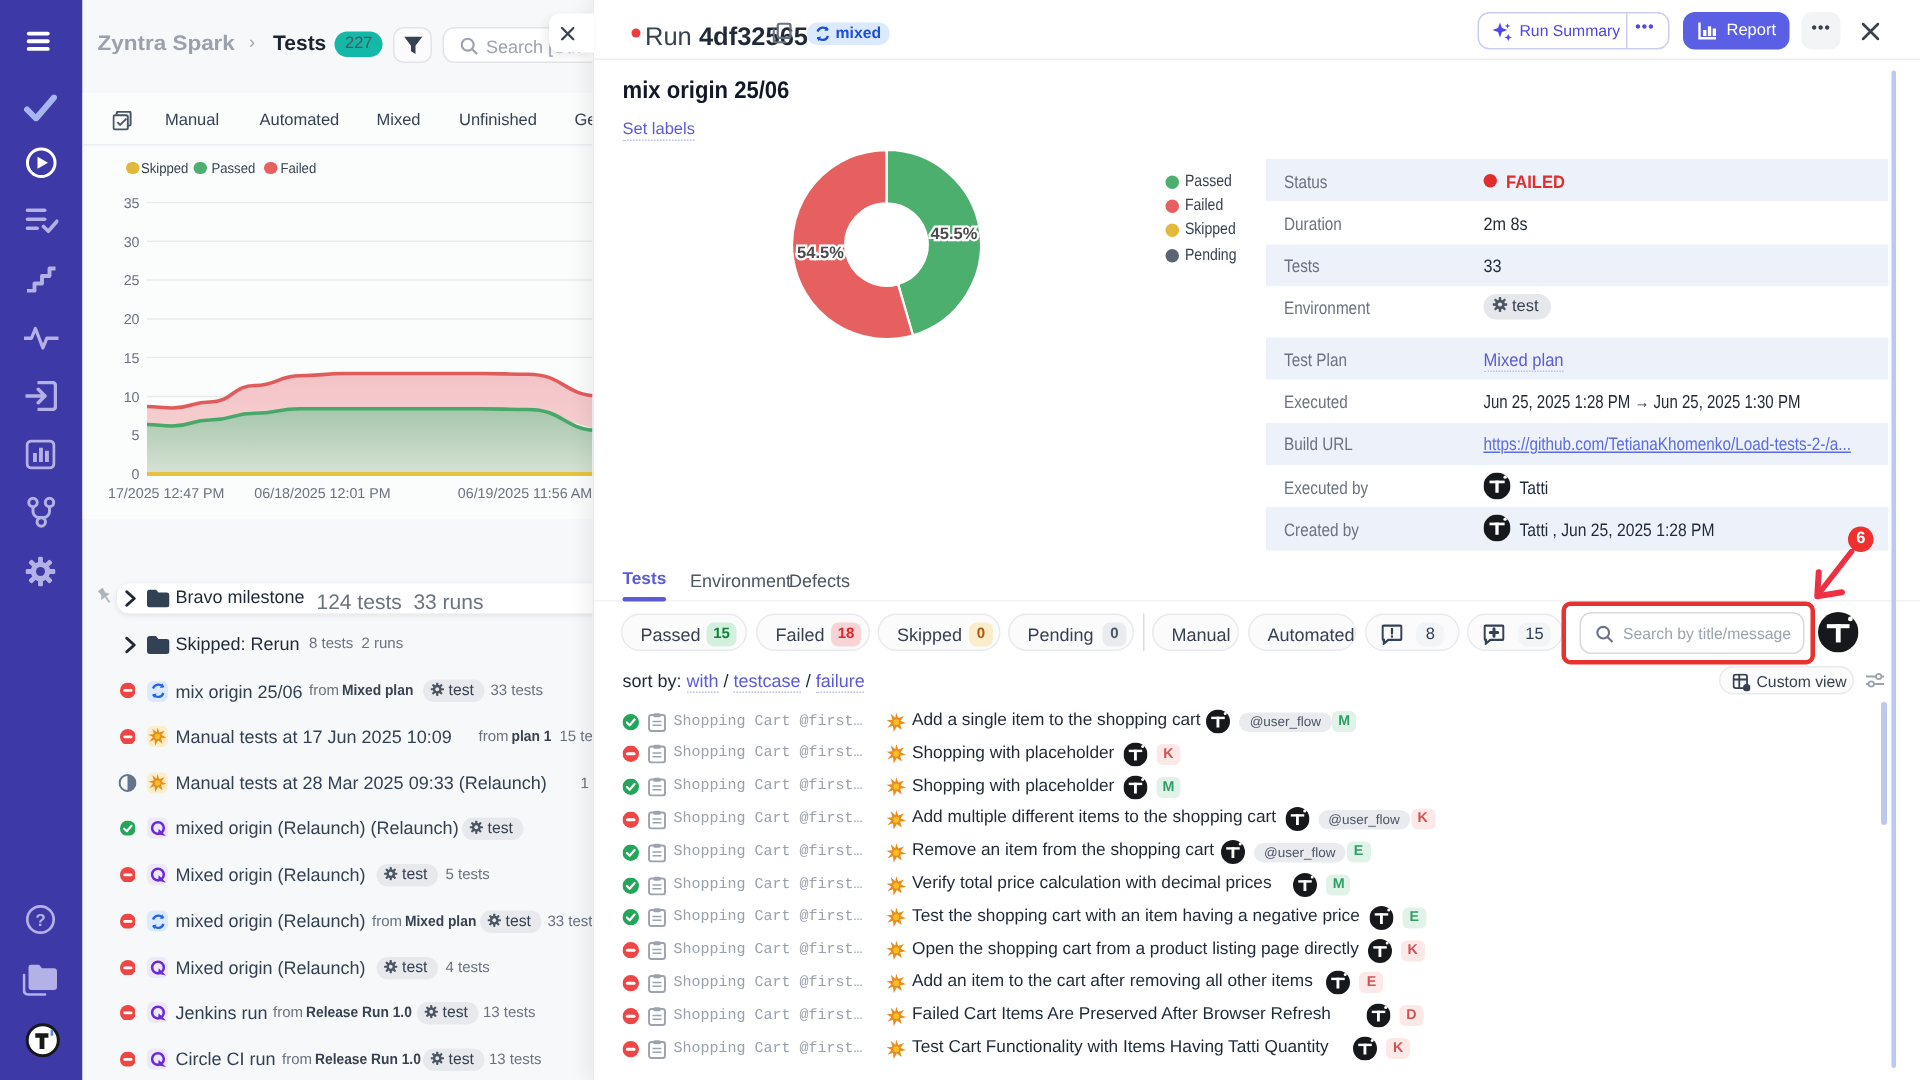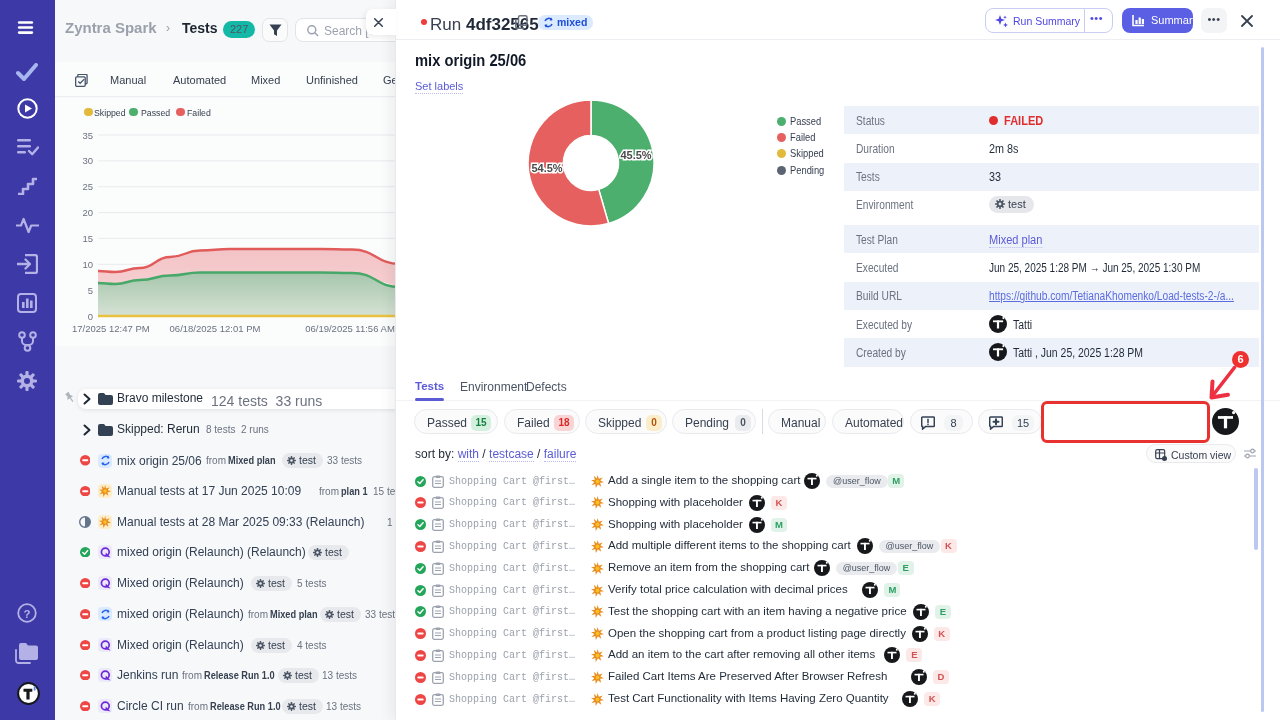--- a/index.html
+++ b/index.html
@@ -386,21 +386,21 @@
       <div class="abs" style="left:98px;top:0;width:1px;height:23px;background:#c9cdf4"></div>
       <span class="abs" style="left:104px;top:3px;font-size:11px;color:#4f46e5;letter-spacing:0.5px">•••</span>
     </div>
 <div class="abs" style="left:726px;top:8px;width:71px;height:25px;background:#5b5fe3;border-radius:8px">
       <svg class="abs" style="left:10px;top:6px" width="13" height="13" viewBox="0 0 13 13">
         <path d="M1 1 v10.5 h11" stroke="#fff" stroke-width="1.6" fill="none"></path>
         <rect x="3.4" y="6" width="2.2" height="4" fill="#fff"></rect>
         <rect x="6.6" y="3.5" width="2.2" height="6.5" fill="#fff"></rect>
         <rect x="9.8" y="5" width="2.2" height="5" fill="#fff"></rect>
       </svg>
-      <span class="abs" style="left:29px;top:6px;font-size:11px;color:#fff">Summary</span>
+      <span class="abs" style="left:29px;top:6px;font-size:11px;color:#fff">Report</span>
     </div>
 <div class="abs" style="left:805px;top:8px;width:26px;height:25px;background:#f3f4f6;border-radius:7px;text-align:center;font-size:11px;color:#374151;line-height:22px;letter-spacing:0.5px">•••</div>
 <svg class="abs" style="left:845px;top:15px" width="12" height="12" viewBox="0 0 12 12">
       <path d="M1 1 L11 11 M11 1 L1 11" stroke="#374151" stroke-width="1.8" stroke-linecap="round"></path>
     </svg>
 <div class="t" style="left:19px;top:52px;font-size:16px;color:#111827;font-weight:bold;transform:scaleX(0.92);">mix origin 25/06</div>
 <div class="t" style="left:19px;top:80px;font-size:11px;color:#5b5bd6;border-bottom:1.5px dotted #b9bcf1;padding-bottom:1px;">Set labels</div>
 <svg class="abs" style="left:132px;top:100px" width="126" height="126" viewBox="0 0 126 126">
 <path d="M63.0 0.0 A63 63 0 0 1 80.6 123.5 L70.7 89.4 A27.5 27.5 0 0 0 63.0 35.5 Z" fill="#4caf6e" stroke="#fff" stroke-width="1.5"></path>
 <path d="M80.6 123.5 A63 63 0 1 1 63.0 0.0 L63.0 35.5 A27.5 27.5 0 1 0 70.7 89.4 Z" fill="#e5605f" stroke="#fff" stroke-width="1.5"></path>
@@ -501,20 +501,27 @@
       </svg>
       <span class="abs" style="left:33px;top:4.5px;width:19px;height:16px;background:#f3f4f6;border-radius:6px;font-size:11px;color:#334155;text-align:center;line-height:16px">8</span>
     </div>
 <div class="abs" style="left:582px;top:409px;width:64px;height:25px;background:#fbfbfc;border:1px solid #e8eaed;border-radius:13px">
       <svg class="abs" style="left:10px;top:5.5px" width="14" height="14" viewBox="0 0 14 14">
         <path d="M1.5 1 h11 a0.8 0.8 0 0 1 0.8 0.8 v8 a0.8 0.8 0 0 1-0.8 0.8 H4.5 L1.6 13 v-2.4 H1.5 a0.8 0.8 0 0 1-0.8-0.8 v-8 A0.8 0.8 0 0 1 1.5 1 Z" stroke="#334155" stroke-width="1.5" fill="none"></path>
         <path d="M7 3.2 v5 M4.5 5.7 h5" stroke="#334155" stroke-width="2" stroke-linecap="round"></path>
       </svg>
       <span class="abs" style="left:33px;top:4.5px;width:22px;height:16px;background:#f3f4f6;border-radius:6px;font-size:11px;color:#334155;text-align:center;line-height:16px">15</span>
     </div>
+<div class="abs" style="left:657px;top:408px;width:150px;height:28px;background:#fff;border:1px solid #d6d9de;border-radius:8px;overflow:hidden">
+      <svg class="abs" style="left:10px;top:8px" width="12" height="12" viewBox="0 0 12 12">
+        <circle cx="4.8" cy="4.8" r="3.9" stroke="#6b7280" stroke-width="1.4" fill="none"></circle>
+        <path d="M7.8 7.8 L11 11" stroke="#6b7280" stroke-width="1.4"></path>
+      </svg>
+      <span class="abs" style="left:28px;top:8px;font-size:10.5px;color:#9ca3af;white-space:nowrap">Search by title/message</span>
+    </div>
 <svg class="abs" style="left:816.0px;top:408.0px" width="27" height="27" viewBox="0 0 27 27">
       <circle cx="13.5" cy="13.5" r="13.5" fill="#17181b"></circle>
       <rect x="5.9" y="8.1" width="15.1" height="2.7" fill="#fff"></rect>
       <rect x="11.9" y="8.1" width="3.2" height="12.2" fill="#fff"></rect>
       <circle cx="21.6" cy="4.6" r="1.6" fill="#fff"></circle>
     </svg>
 <div class="t" style="left:19px;top:447px;font-size:12px;color:#1f2937;">sort by: <span style="color:#5b5bd6;border-bottom:1.5px dotted #b9bcf1">with</span> / <span style="color:#5b5bd6;border-bottom:1.5px dotted #b9bcf1">testcase</span> / <span style="color:#5b5bd6;border-bottom:1.5px dotted #b9bcf1">failure</span></div>
 <div class="abs" style="left:750px;top:444px;width:90px;height:19px;background:#fbfbfc;border:1px solid #e8eaed;border-radius:10px">
       <svg class="abs" style="left:8px;top:3.5px" width="12" height="12" viewBox="0 0 12 12">
         <rect x="0.7" y="0.7" width="9" height="9" rx="1.5" stroke="#374151" stroke-width="1.2" fill="none"></rect>
@@ -758,21 +765,21 @@
 <svg class="abs" style="left:36px;top:692.5px" width="12" height="13" viewBox="0 0 12 13">
       <rect x="0.7" y="1.7" width="10.6" height="10.6" rx="1.5" stroke="#9ca3af" stroke-width="1.3" fill="none"></rect>
       <rect x="3.5" y="0.5" width="5" height="2.6" rx="1" fill="#9ca3af"></rect>
       <path d="M3 6 h6 M3 8.5 h6" stroke="#9ca3af" stroke-width="1.1"></path>
     </svg>
 <div class="t mono" style="left:53px;top:693.5px;font-size:10px;color:#9aa1ab">Shopping Cart @first…</div>
 <svg class="abs" style="left:195px;top:692.5px" width="13" height="13" viewBox="0 0 12 12">
       <path d="M6 0 L7.2 3.4 L10.8 2.2 L8.6 5 L12 6.6 L8.4 7.2 L9.4 10.8 L6.4 8.6 L4.4 12 L4 8.2 L0.6 9.4 L3 6.4 L0 4.8 L3.6 4.4 L2.6 0.8 L5.4 3.2 Z" fill="#e88c1e"></path>
       <circle cx="6" cy="6" r="1.8" fill="#fbbf24"></circle>
     </svg>
-<div class="t" style="left:212px;top:692.0px;font-size:11.5px;color:#1f2937;">Test Cart Functionality with Items Having Zero Quantity</div>
+<div class="t" style="left:212px;top:692.0px;font-size:11.5px;color:#1f2937;">Test Cart Functionality with Items Having Tatti Quantity</div>
 <svg class="abs" style="left:506.1px;top:691.0px" width="16" height="16" viewBox="0 0 16 16">
       <circle cx="8.0" cy="8.0" r="8.0" fill="#17181b"></circle>
       <rect x="3.5" y="4.8" width="9.0" height="1.6" fill="#fff"></rect>
       <rect x="7.0" y="4.8" width="1.9" height="7.2" fill="#fff"></rect>
       <circle cx="12.8" cy="2.7" r="1.0" fill="#fff"></circle>
     </svg>
 <div class="abs" style="left:528.1px;top:692.0px;width:16px;height:14px;background:#fde8e8;border-radius:4px;font-size:9.5px;font-weight:bold;color:#d05353;text-align:center;line-height:14px">K</div>
 <div class="abs" style="left:858px;top:468px;width:3.5px;height:82px;background:#bcc8f0;border-radius:2px"></div>
 <div class="abs" style="left:864.5px;top:47px;width:3px;height:665px;background:#bcc8f0;border-radius:2px"></div>
 </div>

